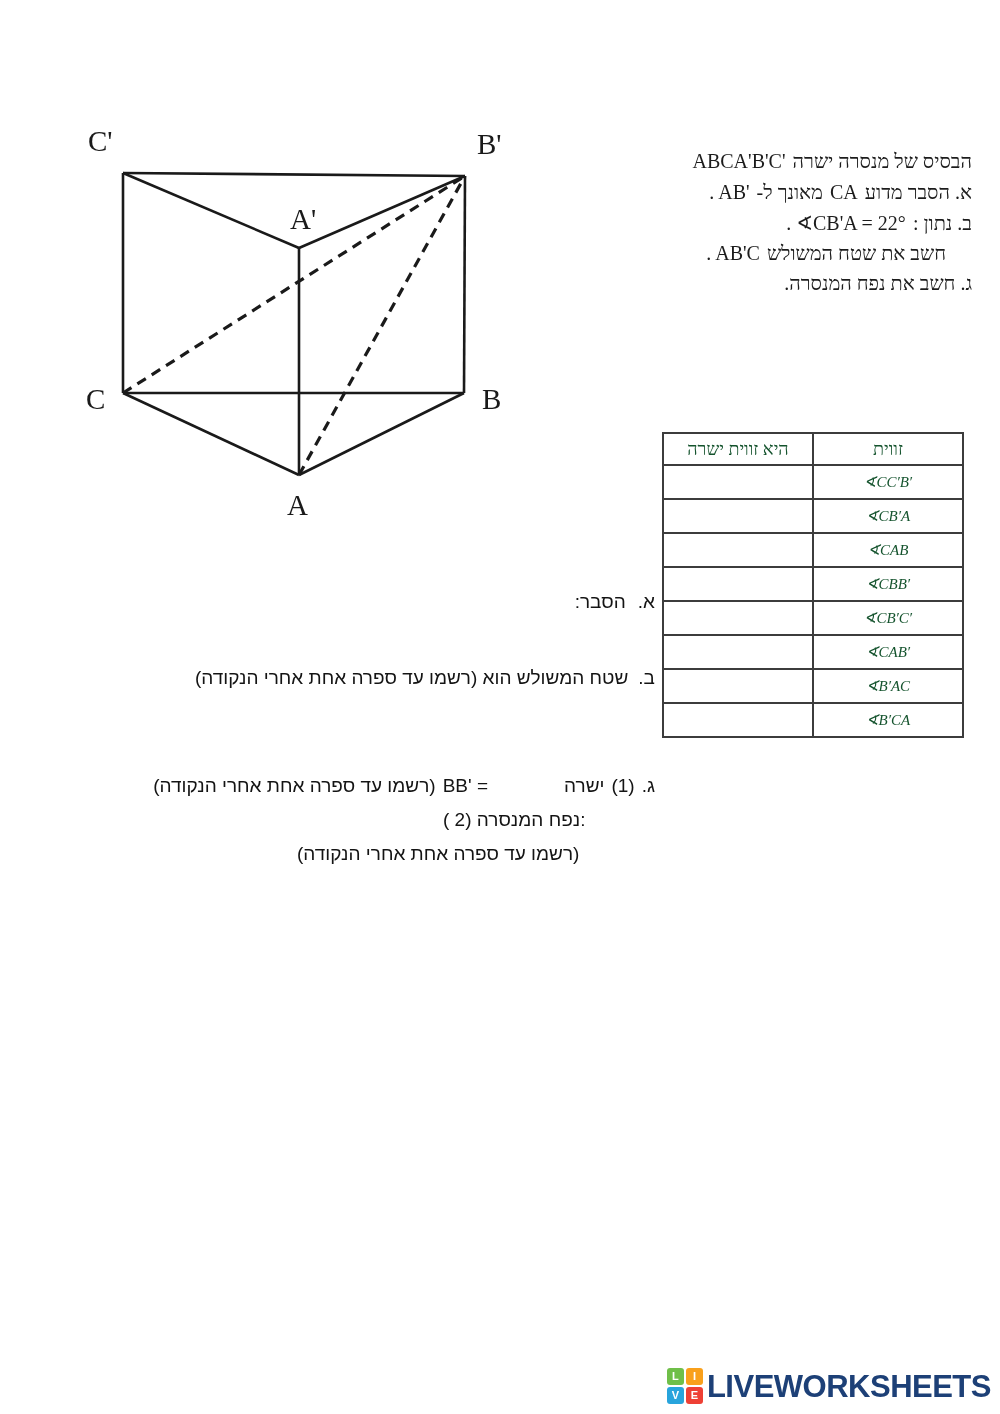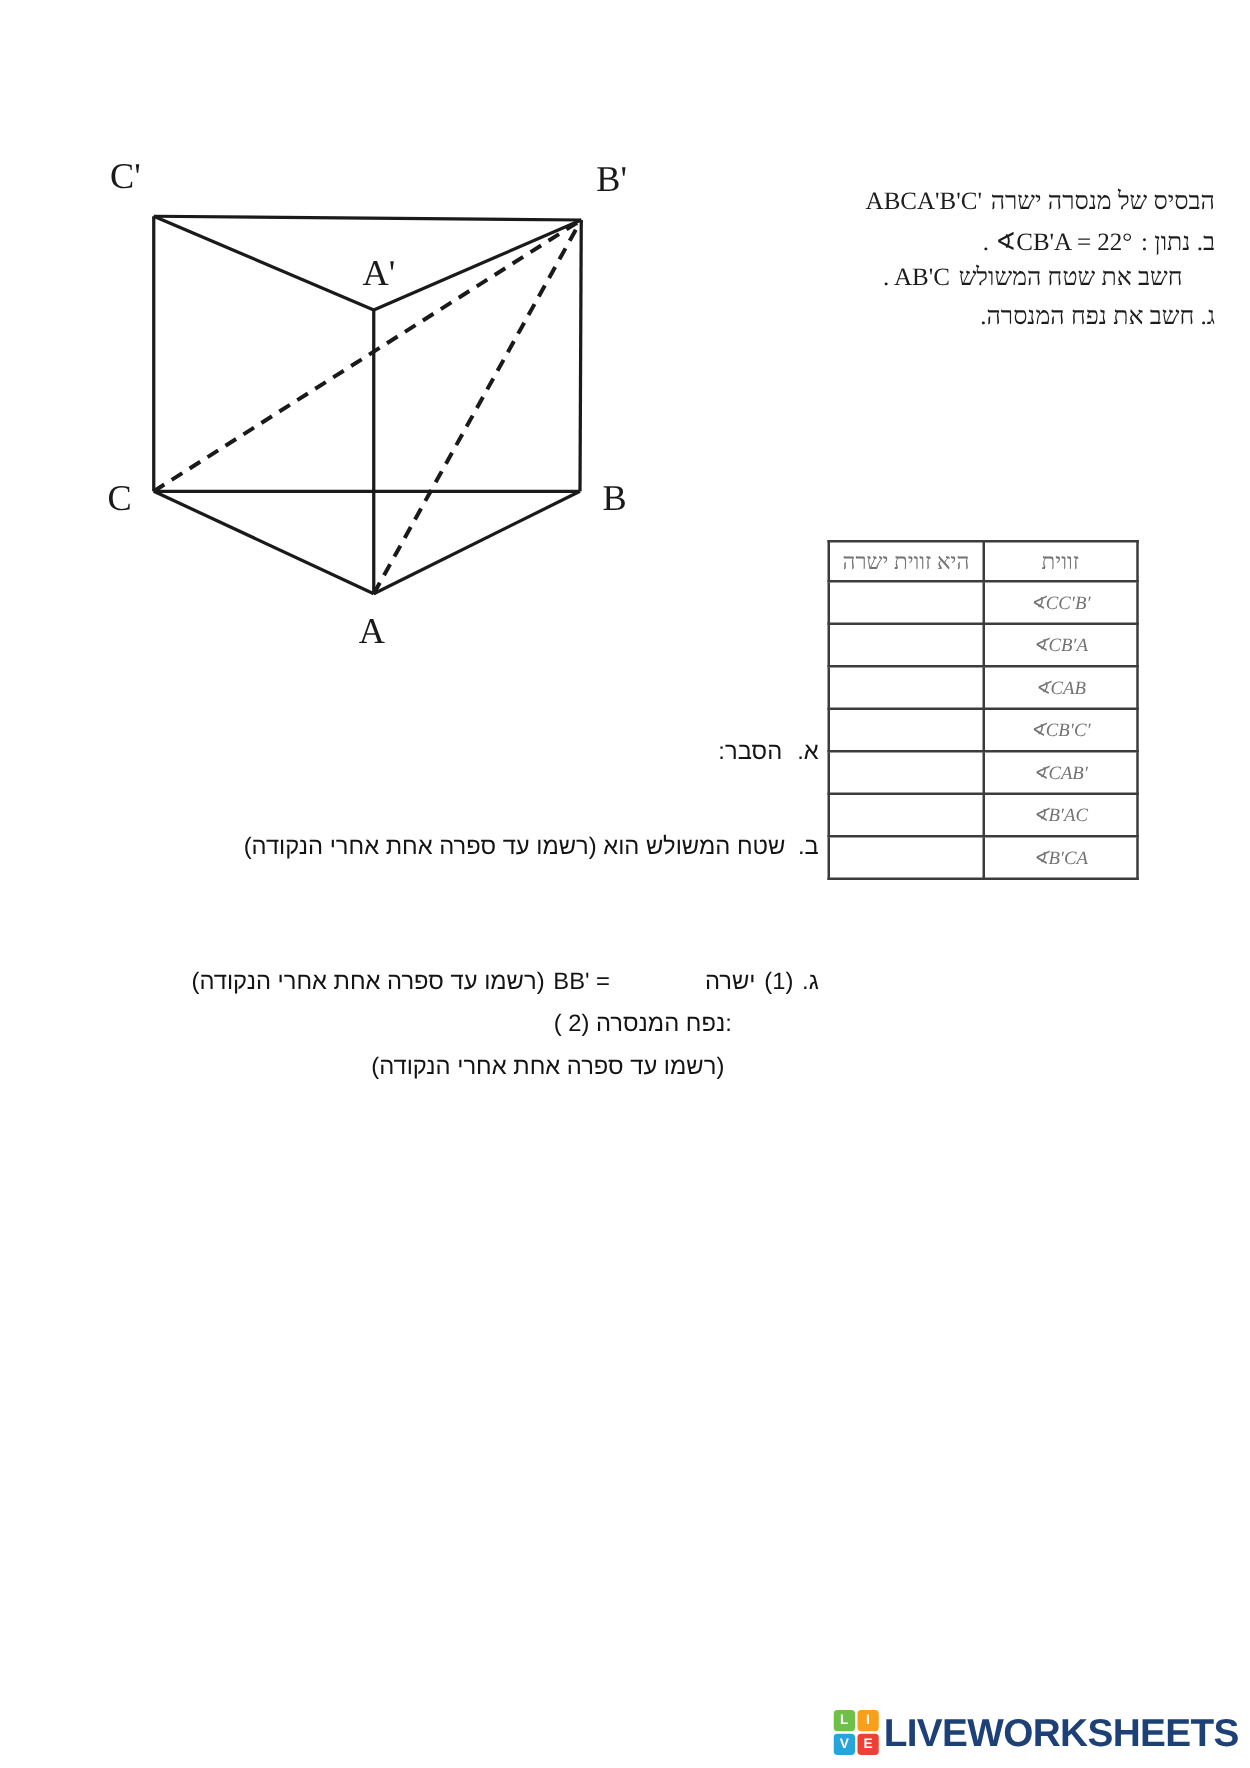--- a/index.html
+++ b/index.html
@@ -23,23 +23,23 @@
     font-size:20px;color:#1c1c1c;
   }
   #problem .pline{
     height:30.5px;display:flex;justify-content:flex-end;
     align-items:baseline;gap:7px;
   }
   #problem .pline.indent{padding-right:26px;}
 
   
   #angles-table{
-    position:absolute;left:662px;top:432px;width:249px;
+    position:absolute;left:662px;top:432px;width:302px;
     border-collapse:collapse;table-layout:fixed;
-    font-family:"Liberation Serif","DejaVu Serif",serif;color:#737373;
+    font-family:"Liberation Serif","DejaVu Serif",serif;color:#14532d;
   }
   #angles-table td,#angles-table th{
     border:2px solid #3c3c3c;text-align:center;vertical-align:middle;padding:0;
   }
   #angles-table th{height:30px;font-size:18px;font-weight:normal;}
   #angles-table td{height:32px;}
   #angles-table td.angle-cell{
     font-size:15px;font-style:italic;direction:ltr;
   }
 
@@ -97,20 +97,26 @@
 <div class="vlabel" style="left:86px;top:385px;">C</div>
 <div class="vlabel" style="left:482px;top:385px;">B</div>
 <div class="vlabel" style="left:287px;top:491px;">A</div>
 
 <div id="problem">
   <div class="pline">
     <span class="seg" dir="ltr">ABCA'B'C'</span>
     <span class="seg" dir="rtl">הבסיס של מנסרה ישרה</span>
   </div>
   <div class="pline">
+    <span class="seg" dir="ltr">. AB'</span>
+    <span class="seg" dir="rtl">מאונך ל-</span>
+    <span class="seg" dir="ltr">CA</span>
+    <span class="seg" dir="rtl">א. הסבר מדוע</span>
+  </div>
+  <div class="pline">
     <span class="seg" dir="ltr">. ∢CB'A = 22°</span>
     <span class="seg" dir="rtl">ב. נתון :</span>
   </div>
   <div class="pline indent">
     <span class="seg" dir="ltr">. AB'C</span>
     <span class="seg" dir="rtl">חשב את שטח המשולש</span>
   </div>
   <div class="pline">
     <span class="seg" dir="rtl">ג. חשב את נפח המנסרה.</span>
   </div>
@@ -126,20 +132,24 @@
     <td class="answer-cell"></td>
     <td class="angle-cell">∢CC′B′</td>
   </tr>
   <tr>
     <td class="answer-cell"></td>
     <td class="angle-cell">∢CB′A</td>
   </tr>
   <tr>
     <td class="answer-cell"></td>
     <td class="angle-cell">∢CAB</td>
+  </tr>
+  <tr>
+    <td class="answer-cell"></td>
+    <td class="angle-cell">∢CBB′</td>
   </tr>
   <tr>
     <td class="answer-cell"></td>
     <td class="angle-cell">∢CB′C′</td>
   </tr>
   <tr>
     <td class="answer-cell"></td>
     <td class="angle-cell">∢CAB′</td>
   </tr>
   <tr>

